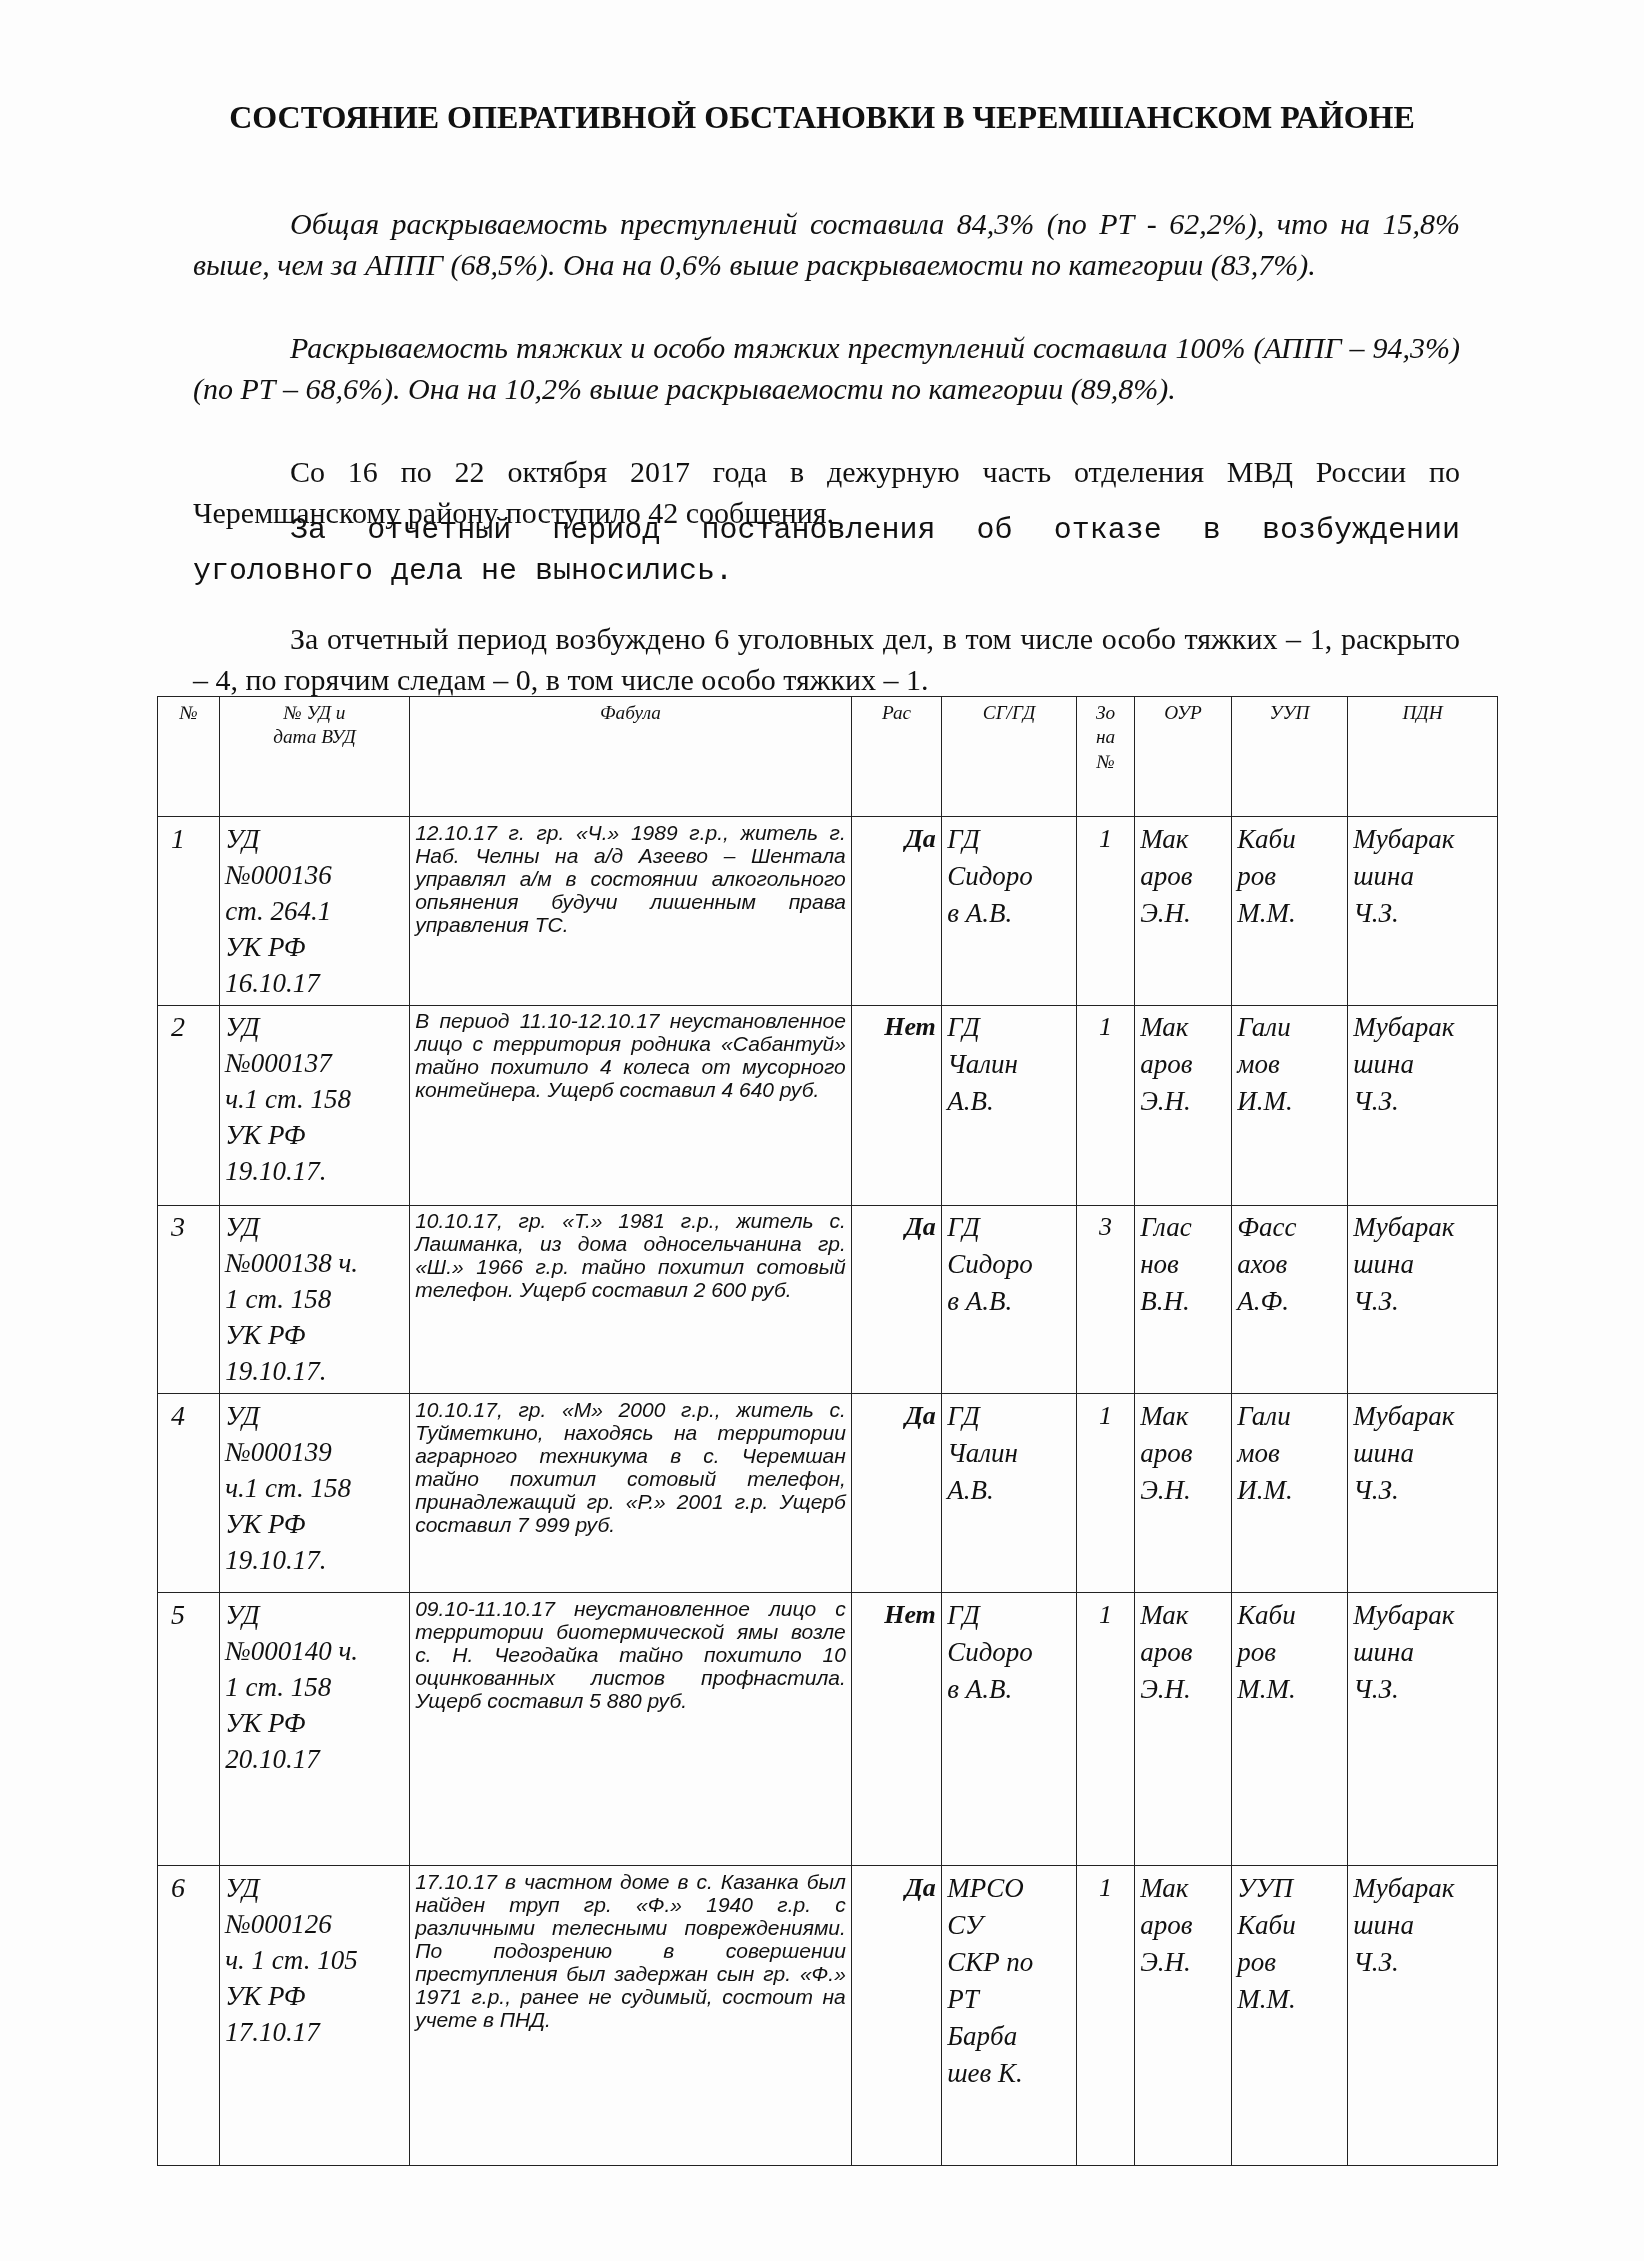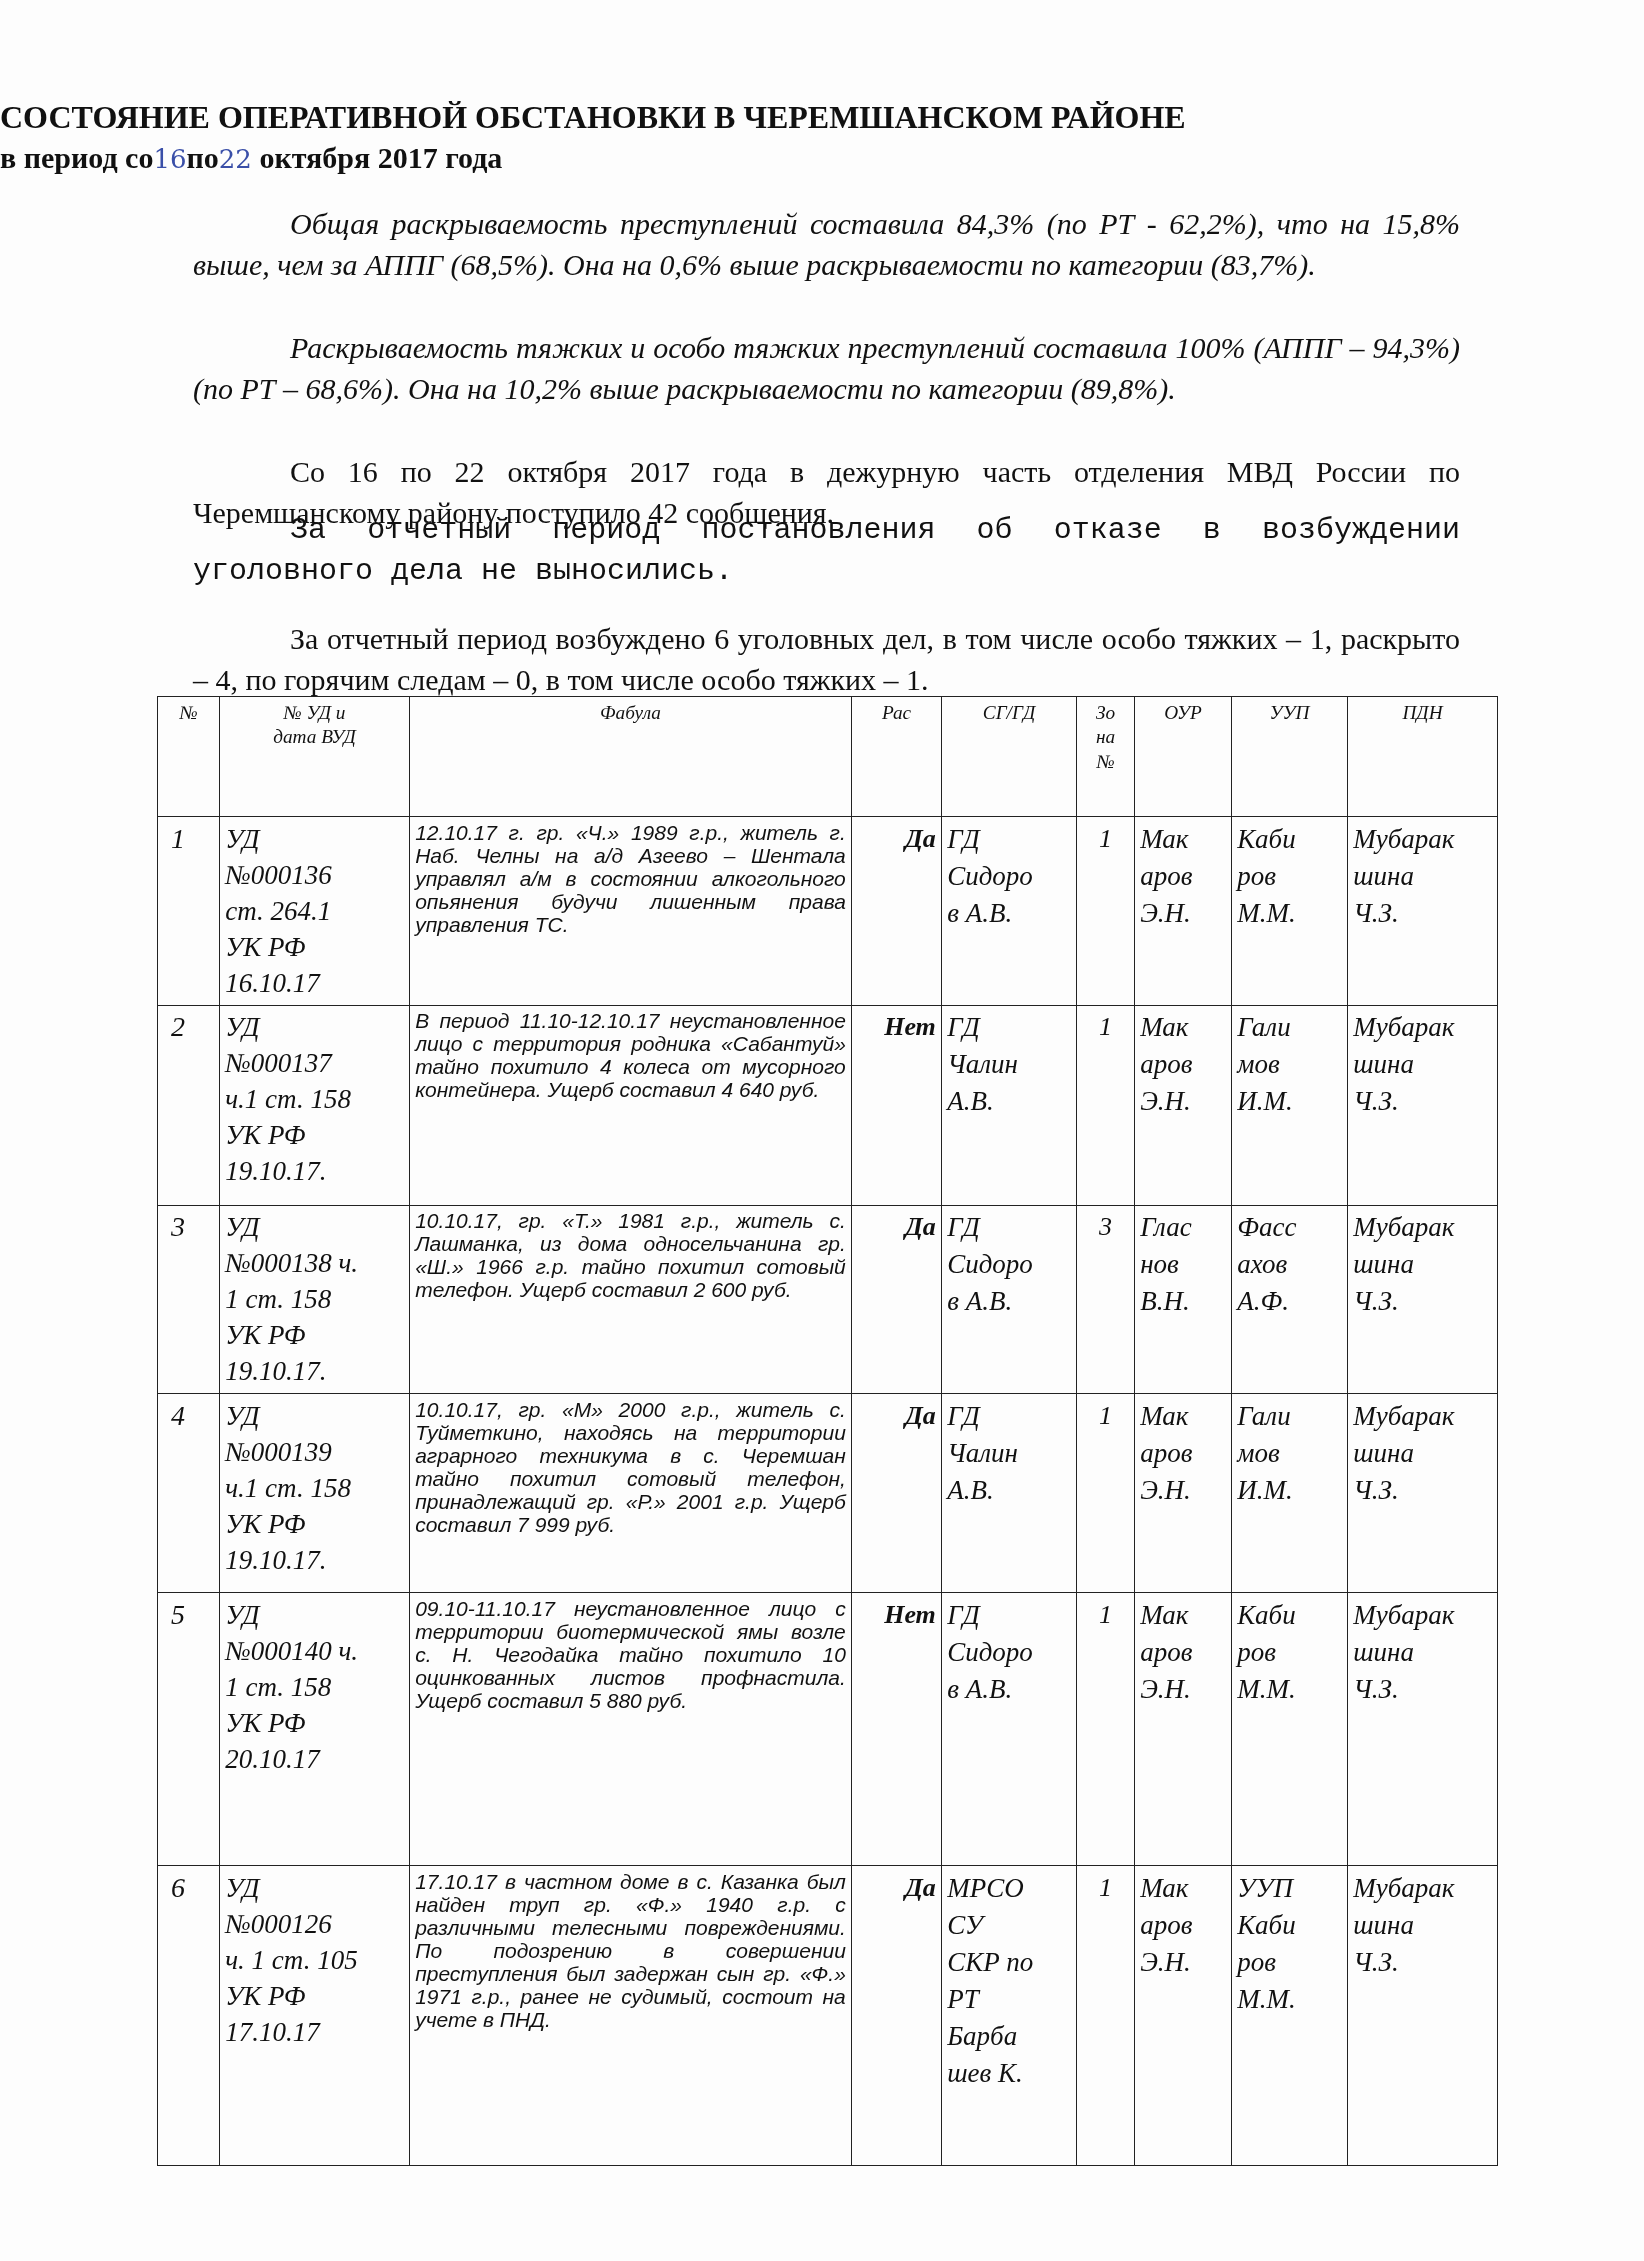--- a/index.html
+++ b/index.html
@@ -1,19 +1,19 @@
 <!DOCTYPE html>
 <html style="font-size:10.3px"><head>
 <meta charset="utf-8">
 <style>
   html, body { margin: 0; padding: 0; background: #ffffff; }
   body { width: 1644px; height: 2261px; position: relative; overflow: hidden; color: #111; }
   .page { position: absolute; left: 0; top: 0; width: 1644px; height: 2261px; background: #fdfdfd; }
   .title {
-    position: absolute; left: 0; width: 1644px; 
+    position: absolute; left: 0; width: 1644px; text-align: center;
     font-family: "Liberation Serif", serif; font-weight: bold; font-size: 32px; line-height: 39px;
   }
   .title.t1 { top: 98px; }
   .title.t2 { top: 138px; font-size: 30px; }
   .hw { color: #3a4fa8; font-family: "DejaVu Serif", serif; font-weight: normal; font-size: 26px; }
   .para {
     position: absolute; left: 193px; width: 1267px;
     font-family: "Liberation Serif", serif; font-size: 30px; line-height: 41px;
     text-align: justify; text-indent: 97px;
   }
@@ -38,23 +38,20 @@
   .line { display: block; }
   .r1 { height: 188px; } .r2 { height: 200px; } .r3 { height: 186px; }
   .r4 { height: 199px; } .r5 { height: 273px; } .r6 { height: 300px; }
 </style>
 </head>
 <body>
 
 <div class="page">
 
   <div class="title t1">СОСТОЯНИЕ ОПЕРАТИВНОЙ ОБСТАНОВКИ В ЧЕРЕМШАНСКОМ РАЙОНЕ</div>
-  <div class="title t2">
-    <span>в период со</span><span class="hw">16</span><span>по</span><span class="hw">22</span><span> октября 2017 года</span>
-  </div>
 
   <p class="para it" style="top:203px;margin:0;">Общая раскрываемость преступлений составила 84,3% (по РТ - 62,2%), что на 15,8% выше, чем за АППГ (68,5%). Она на 0,6% выше раскрываемости по категории (83,7%).</p>
   <p class="para it" style="top:327px;margin:0;">Раскрываемость тяжких и особо тяжких преступлений составила 100% (АППГ – 94,3%) (по РТ – 68,6%). Она на 10,2% выше раскрываемости по категории (89,8%).</p>
   <p class="para" style="top:451px;margin:0;">Со 16 по 22 октября 2017 года в дежурную часть отделения МВД России по Черемшанскому району поступило 42 сообщения.</p>
   <p class="para" style="top:510px;margin:0;font-family:Liberation Mono, monospace;">За отчетный период постановления об отказе в возбуждении уголовного дела не выносились.</p>
   <p class="para" style="top:618px;margin:0;">За отчетный период возбуждено 6 уголовных дел, в том числе особо тяжких – 1,  раскрыто – 4, по горячим следам – 0, в том числе особо тяжких – 1.</p>
 
   <table class="ud">
     <colgroup>
       <col style="width:62px">

